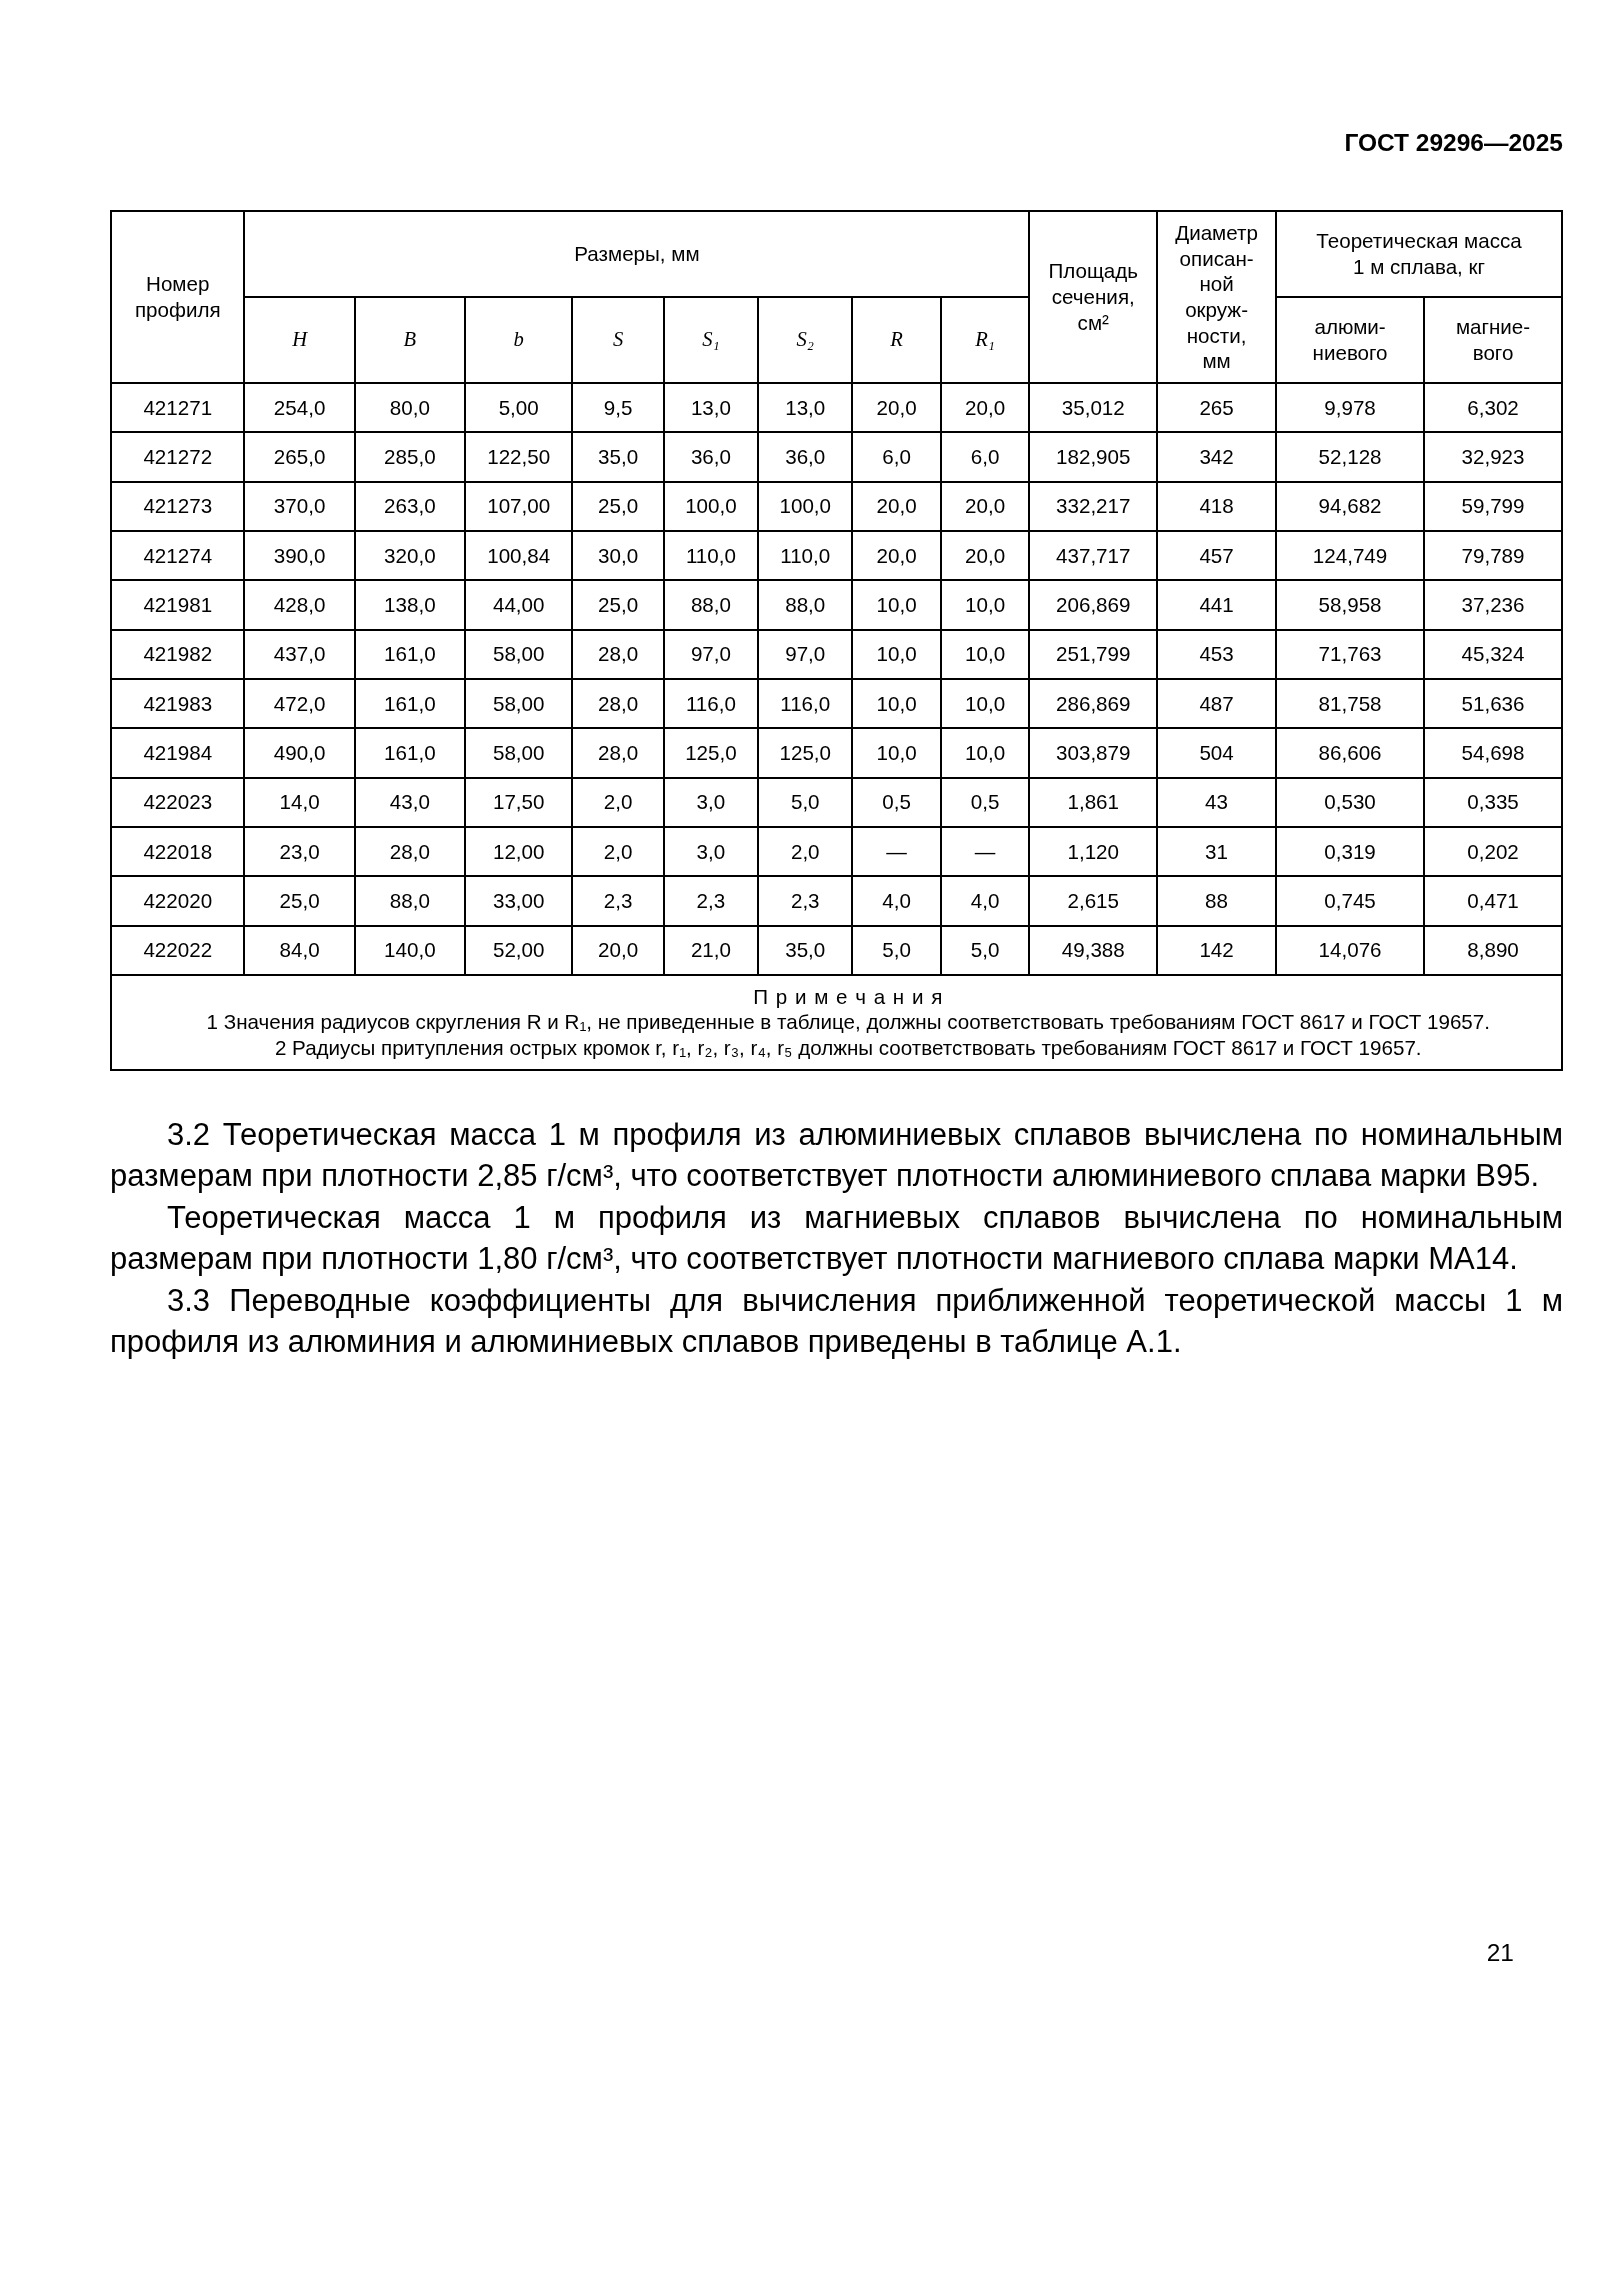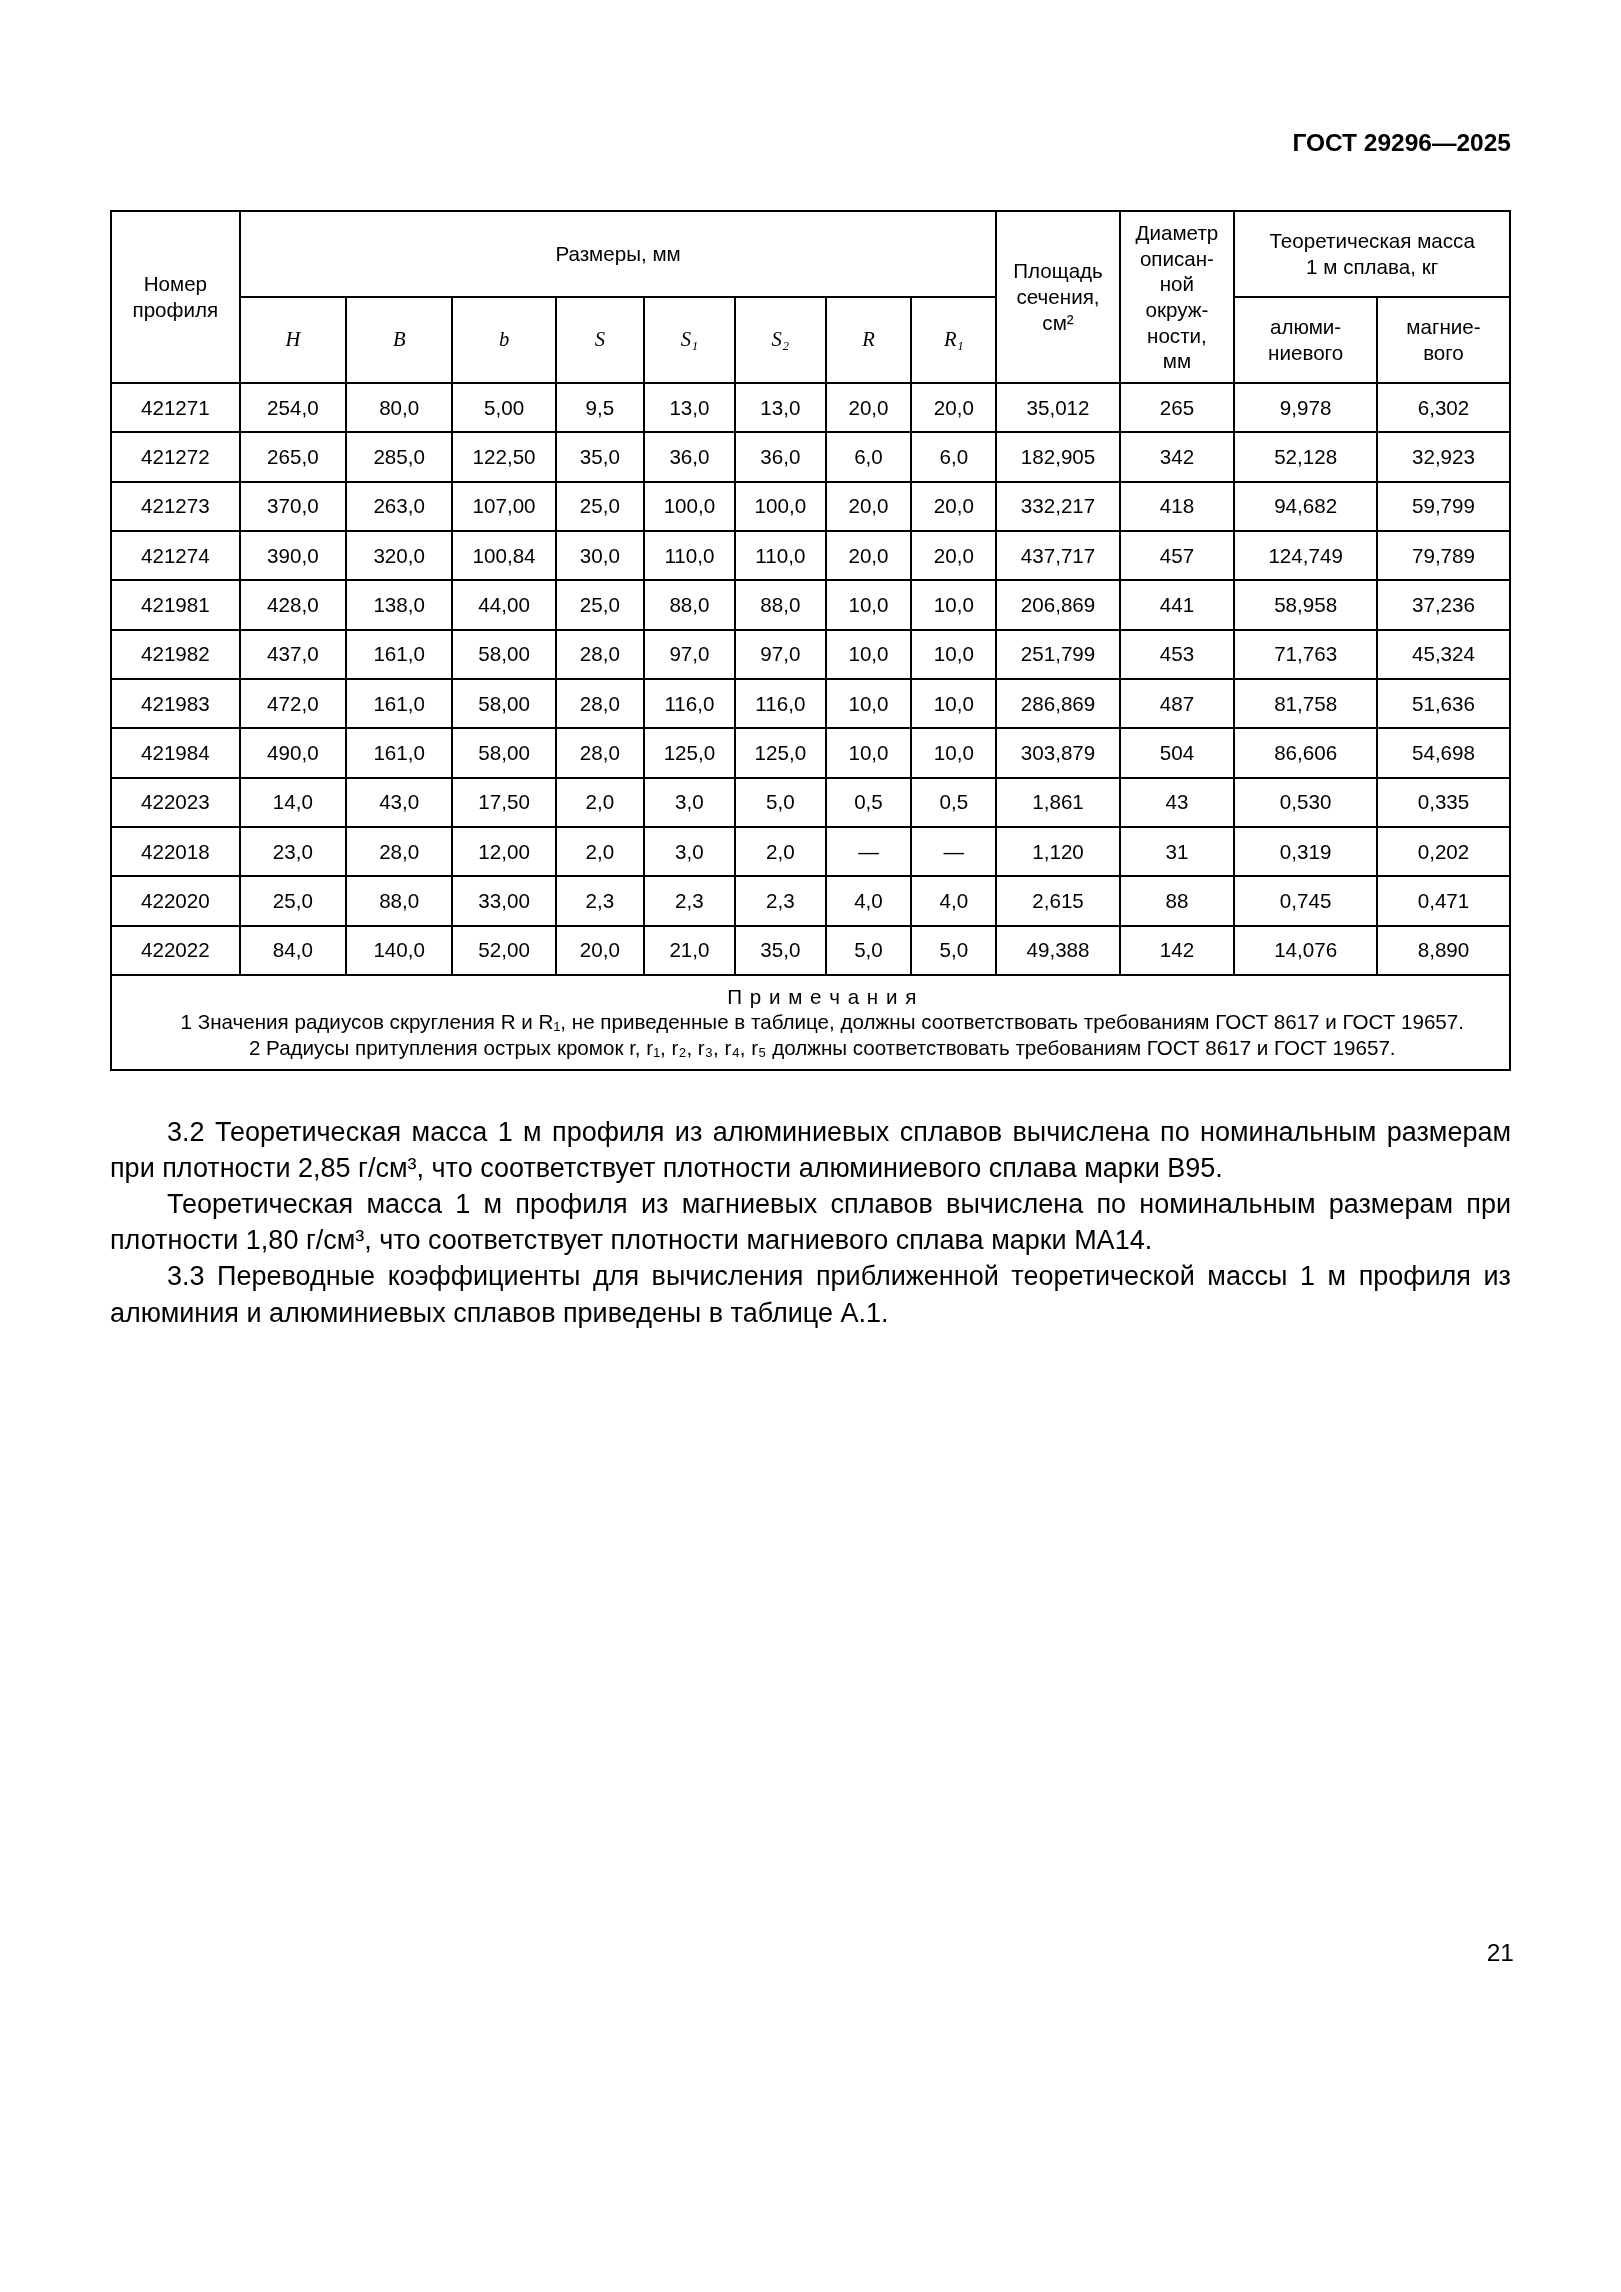--- a/index.html
+++ b/index.html
@@ -4,21 +4,21 @@
 <style>
   * { margin: 0; padding: 0; box-sizing: border-box; }
   html, body { background: #ffffff; }
   .page {
     width: 1621px;
     height: 2040px;
     background: #ffffff;
     color: #000000;
     position: relative;
     font-family: "Liberation Sans", sans-serif;
-    padding: 129px 110px 0 110px;
+    padding: 129px 58px 0 110px;
   }
   .doc-header {
     text-align: right;
     font-weight: bold;
     font-size: 24.5px;
     margin-bottom: 53px;
   }
   .table-caption {
     font-style: italic;
     font-size: 23.5px;
@@ -51,21 +51,21 @@
   td.notes {
     text-align: left;
     font-size: 19.6px;
     padding: 9.8px 13.7px 13.7px 13.7px;
     line-height: 1.32;
   }
   .notes-title { text-indent: 23.5px; letter-spacing: 1px; }
   .note-item { text-indent: 23.5px; }
   .body-text {
     margin-top: 43px;
-    font-size: 27px;
+    font-size: 31px;
     line-height: 1.34;
     text-align: justify;
   }
   .body-text p { text-indent: 57px; }
   .page-number {
     position: absolute;
     bottom: 73px;
     right: 107px;
     font-size: 24.5px;
   }

